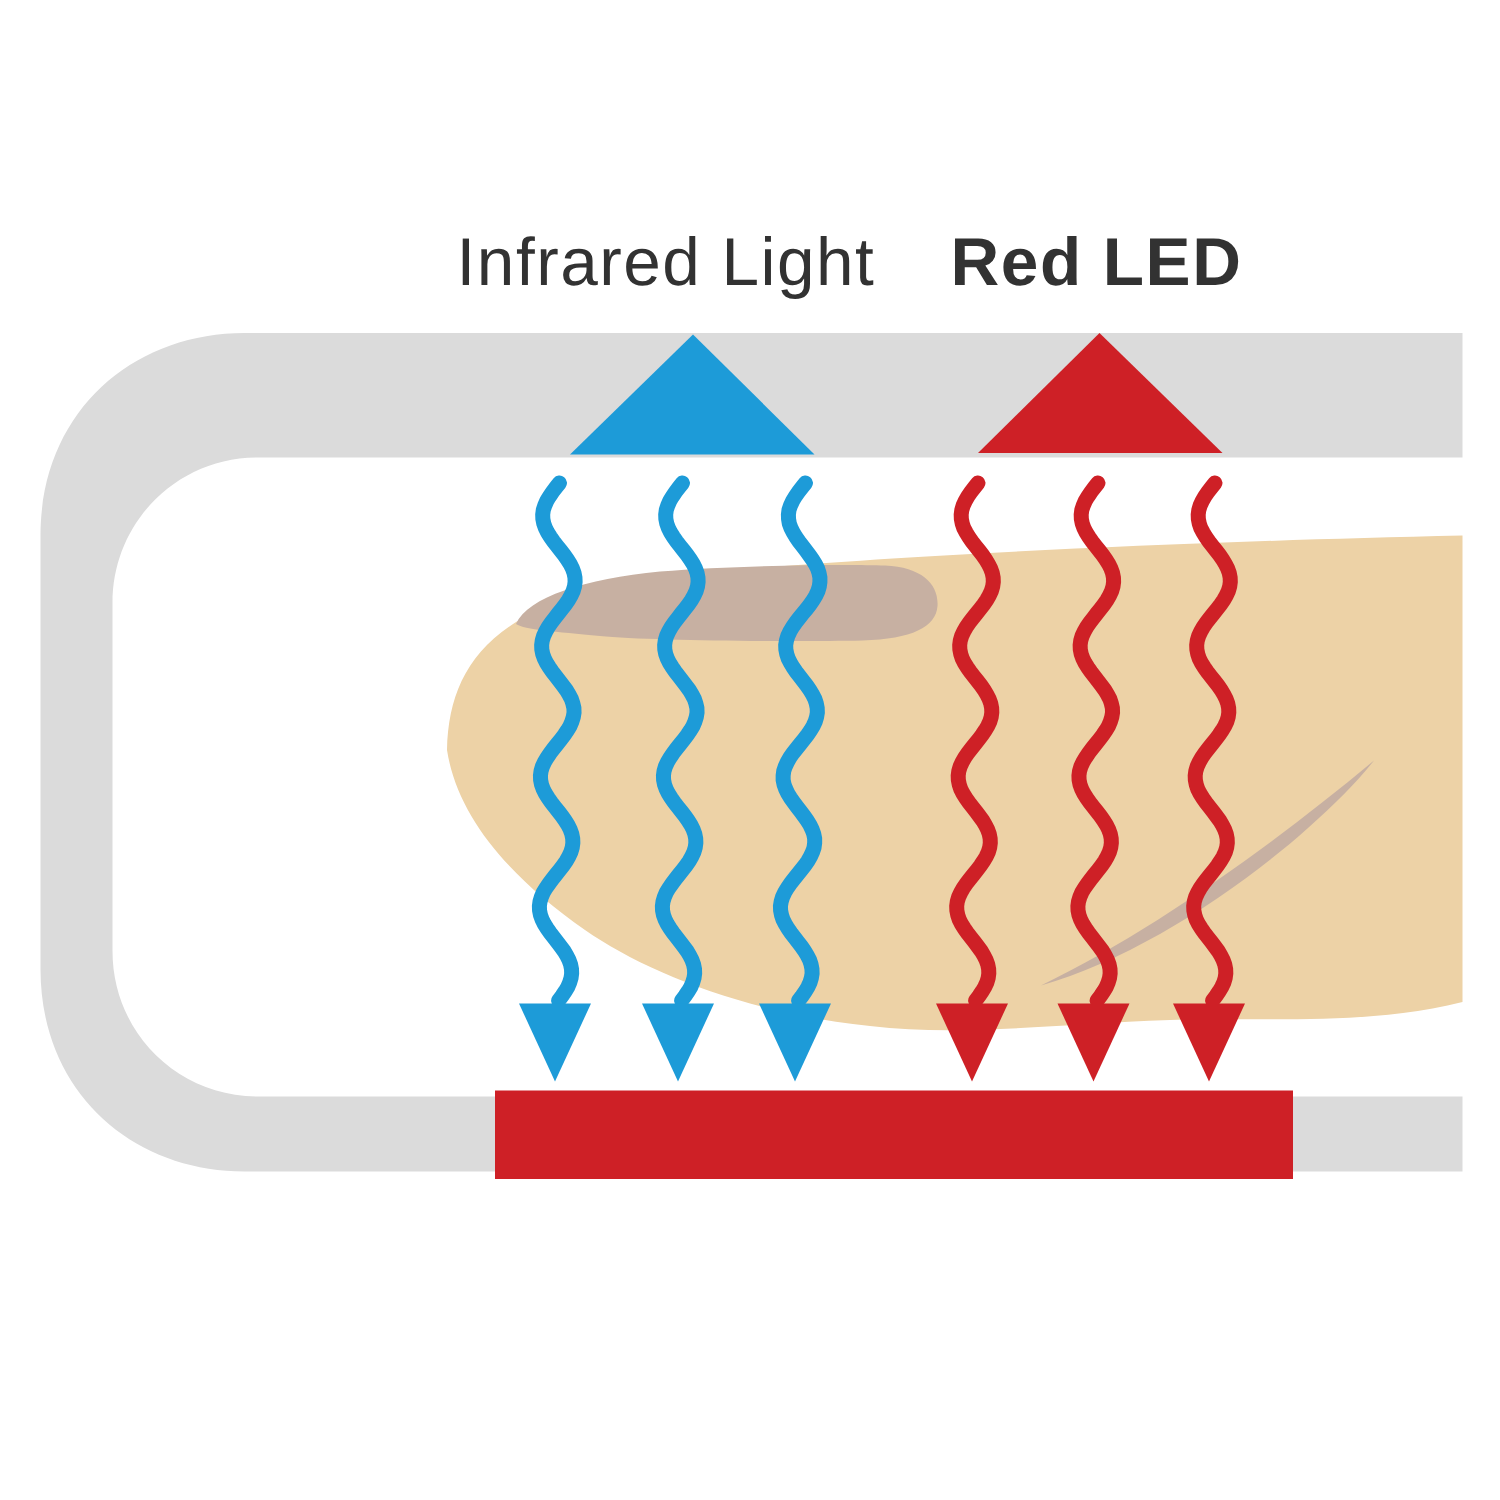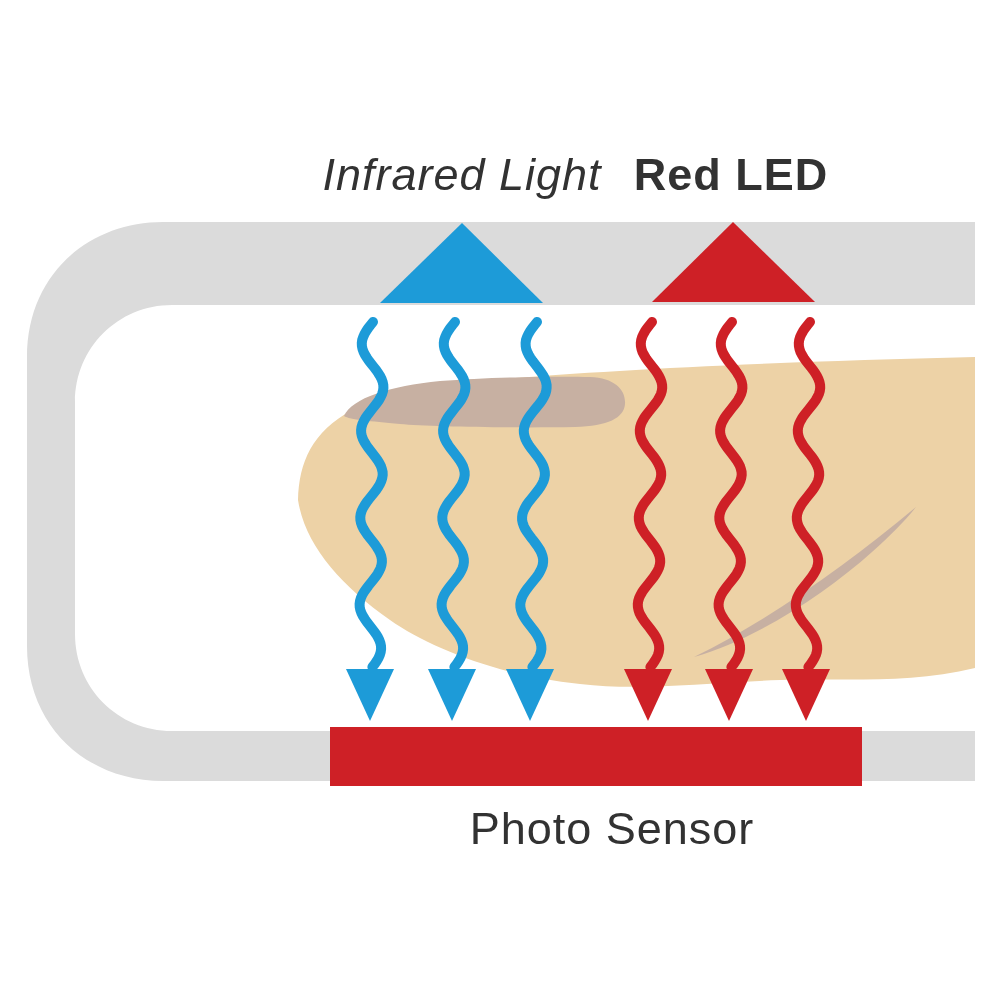--- a/index.html
+++ b/index.html
@@ -27,21 +27,21 @@
     width: 400px;
     text-align: center;
     font-size: 45px;
     font-weight: 400;
     letter-spacing: 1px;
     color: #323232;
     line-height: 50px;
     white-space: nowrap;
     user-select: none;
   }
-  .label-infrared { left: 262px; top: 150px; font-style: italic; }
+  .label-infrared { left: 244px; top: 150px; }
   .label-redled   { left: 531px; top: 150px; font-weight: bold; }
   .label-photosensor { left: 412px; top: 804px; }
 </style>
 </head>
 <body>
 
 <div class="stage">
 
   <div class="label label-infrared">Infrared Light</div>
 
@@ -93,15 +93,14 @@
         <polygon points="624,669 672,669 648,721" fill="#ce2026"></polygon>
         <path d="M732.0,322.0L729.6,325.0L727.3,328.0L725.3,331.0L723.5,334.0L722.2,337.0L721.2,340.0L720.8,343.0L720.9,346.0L721.5,349.0L722.6,352.0L724.1,355.0L726.0,358.0L728.1,361.0L730.4,364.0L732.8,367.0L735.1,370.0L737.2,373.0L739.1,376.0L740.6,379.0L741.7,382.0L742.3,385.0L742.4,388.0L742.0,391.0L741.1,394.0L739.7,397.0L738.0,400.0L735.9,403.0L733.6,406.0L731.2,409.0L728.9,412.0L726.6,415.0L724.5,418.0L722.8,421.0L721.4,424.0L720.5,427.0L720.1,430.0L720.2,433.0L720.8,436.0L721.9,439.0L723.4,442.0L725.3,445.0L727.4,448.0L729.7,451.0L732.0,454.0L734.3,457.0L736.5,460.0L738.3,463.0L739.9,466.0L740.9,469.0L741.6,472.0L741.7,475.0L741.2,478.0L740.3,481.0L739.0,484.0L737.2,487.0L735.2,490.0L732.9,493.0L730.5,496.0L728.1,499.0L725.8,502.0L723.8,505.0L722.0,508.0L720.6,511.0L719.7,514.0L719.3,517.0L719.4,520.0L720.0,523.0L721.1,526.0L722.6,529.0L724.5,532.0L726.6,535.0L728.9,538.0L731.3,541.0L733.6,544.0L735.7,547.0L737.6,550.0L739.1,553.0L740.2,556.0L740.8,559.0L740.9,562.0L740.5,565.0L739.6,568.0L738.2,571.0L736.5,574.0L734.4,577.0L732.1,580.0L729.7,583.0L727.3,586.0L725.1,589.0L723.0,592.0L721.2,595.0L719.9,598.0L719.0,601.0L718.6,604.0L718.7,607.0L719.3,610.0L720.4,613.0L721.9,616.0L723.8,619.0L725.9,622.0L728.2,625.0L730.5,628.0L732.8,631.0L735.0,634.0L736.8,637.0L738.3,640.0L739.4,643.0L740.0,646.0L740.1,649.0L739.7,652.0L738.8,655.0L737.5,658.0L735.7,661.0L733.7,664.0L731.4,667.0" fill="none" stroke="#ce2026" stroke-width="10" stroke-linecap="round"></path>
         <polygon points="705,669 753,669 729,721" fill="#ce2026"></polygon>
         <path d="M810.0,322.0L807.6,325.0L805.3,328.0L803.2,331.0L801.5,334.0L800.1,337.0L799.2,340.0L798.8,343.0L798.9,346.0L799.5,349.0L800.5,352.0L802.1,355.0L803.9,358.0L806.0,361.0L808.3,364.0L810.7,367.0L813.0,370.0L815.1,373.0L816.9,376.0L818.4,379.0L819.5,382.0L820.1,385.0L820.2,388.0L819.8,391.0L818.9,394.0L817.5,397.0L815.8,400.0L813.7,403.0L811.4,406.0L809.0,409.0L806.6,412.0L804.3,415.0L802.2,418.0L800.5,421.0L799.1,424.0L798.2,427.0L797.8,430.0L797.9,433.0L798.5,436.0L799.5,439.0L801.0,442.0L802.9,445.0L805.0,448.0L807.3,451.0L809.7,454.0L812.0,457.0L814.1,460.0L815.9,463.0L817.4,466.0L818.5,469.0L819.1,472.0L819.2,475.0L818.8,478.0L817.9,481.0L816.5,484.0L814.7,487.0L812.7,490.0L810.4,493.0L808.0,496.0L805.6,499.0L803.3,502.0L801.2,505.0L799.5,508.0L798.1,511.0L797.2,514.0L796.8,517.0L796.9,520.0L797.5,523.0L798.5,526.0L800.0,529.0L801.9,532.0L804.0,535.0L806.3,538.0L808.7,541.0L810.9,544.0L813.1,547.0L814.9,550.0L816.4,553.0L817.5,556.0L818.1,559.0L818.2,562.0L817.8,565.0L816.9,568.0L815.5,571.0L813.7,574.0L811.7,577.0L809.4,580.0L807.0,583.0L804.6,586.0L802.3,589.0L800.2,592.0L798.5,595.0L797.1,598.0L796.2,601.0L795.8,604.0L795.9,607.0L796.5,610.0L797.5,613.0L799.0,616.0L800.9,619.0L803.0,622.0L805.3,625.0L807.7,628.0L809.9,631.0L812.1,634.0L813.9,637.0L815.4,640.0L816.5,643.0L817.1,646.0L817.2,649.0L816.8,652.0L815.9,655.0L814.5,658.0L812.7,661.0L810.7,664.0L808.4,667.0" fill="none" stroke="#ce2026" stroke-width="10" stroke-linecap="round"></path>
         <polygon points="782,669 830,669 806,721" fill="#ce2026"></polygon>
       </g>
 
     <rect x="330" y="727" width="532" height="59" fill="#ce2026"></rect>
   </svg>
 
-  <div class="label label-photosensor">Photo Sensor</div>
 
 </div>
 
 </body></html>

